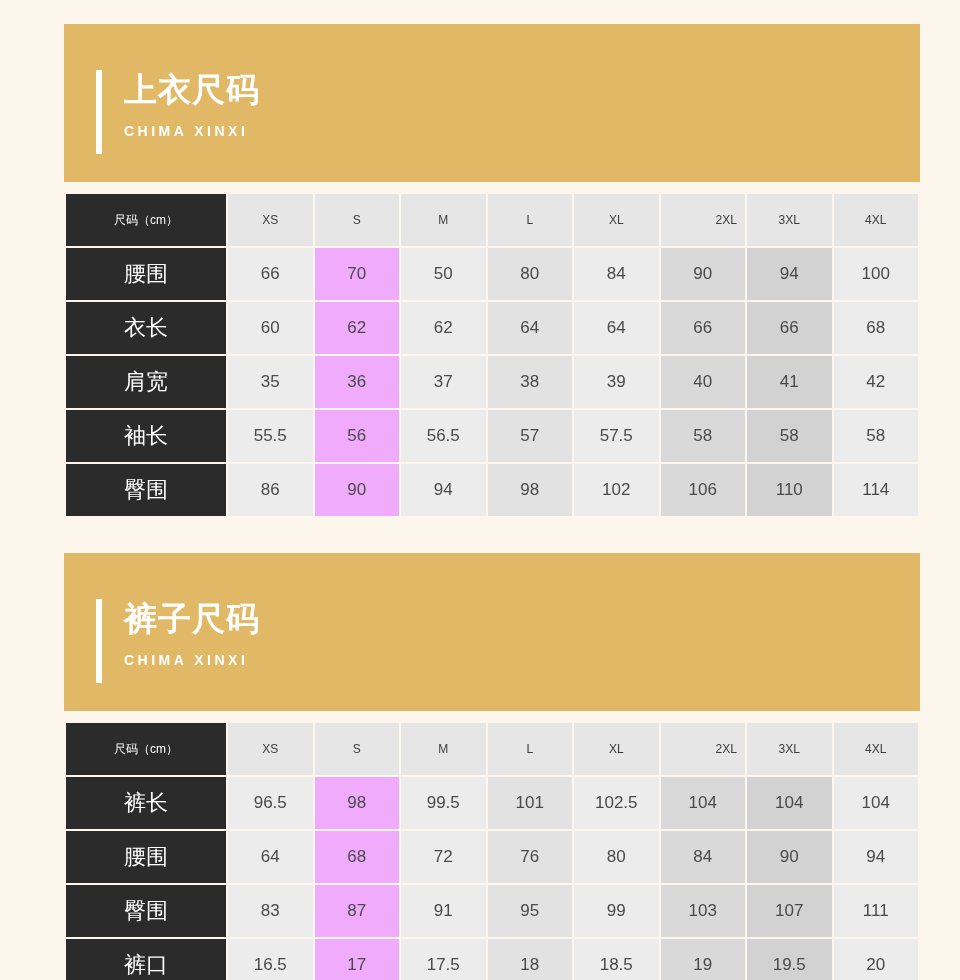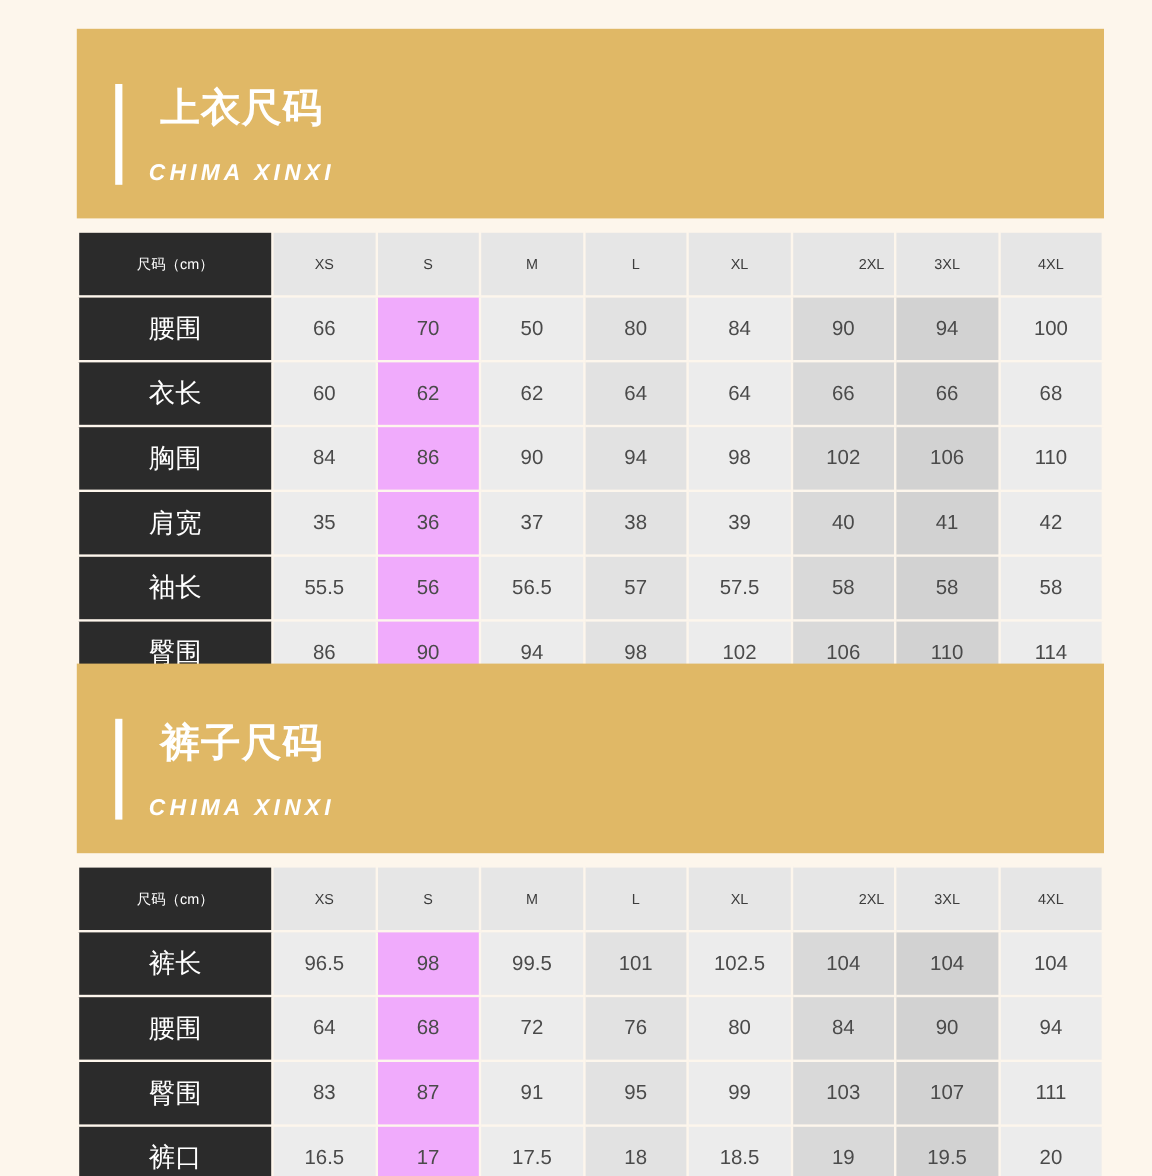--- a/index.html
+++ b/index.html
@@ -32,21 +32,20 @@
     height: 158px;
     background: #e0b866;
     box-sizing: border-box;
   }
   .banner-inner {
     position: absolute;
     left: 32px;
     top: 46px;
     display: flex;
     align-items: flex-start;
-    text-align: center;
   }
   .banner-bar {
     width: 6px;
     height: 84px;
     background: #ffffff;
     margin-right: 22px;
     flex: none;
   }
   .banner-texts {
     display: flex;
@@ -54,26 +53,25 @@
     justify-content: flex-start;
   }
   .banner-title {
     font-size: 33px;
     font-weight: bold;
     color: #ffffff;
     line-height: 40px;
     letter-spacing: 1px;
   }
   .banner-sub {
-    font-size: 19px;
+    font-size: 14px;
     color: #ffffff;
     letter-spacing: 3.5px;
-    margin-top: 24px;
+    margin-top: 13px;
     font-weight: bold;
-    font-style: italic;
   }
   
   table.size-table {
     border-collapse: collapse;
     margin-left: 64px;
     width: 856px;
     table-layout: fixed;
   }
   table.size-table td {
     height: 52px;
@@ -170,31 +168,20 @@
           <td class="c0">60</td>
           <td class="c1">62</td>
           <td class="c2">62</td>
           <td class="c3">64</td>
           <td class="c4">64</td>
           <td class="c5">66</td>
           <td class="c6">66</td>
           <td class="c7">68</td>
         </tr>
 
-        <tr>
-          <td>胸围</td>
-          <td class="c0">84</td>
-          <td class="c1">86</td>
-          <td class="c2">90</td>
-          <td class="c3">94</td>
-          <td class="c4">98</td>
-          <td class="c5">102</td>
-          <td class="c6">106</td>
-          <td class="c7">110</td>
-        </tr>
 
         <tr>
           <td>肩宽</td>
           <td class="c0">35</td>
           <td class="c1">36</td>
           <td class="c2">37</td>
           <td class="c3">38</td>
           <td class="c4">39</td>
           <td class="c5">40</td>
           <td class="c6">41</td>

